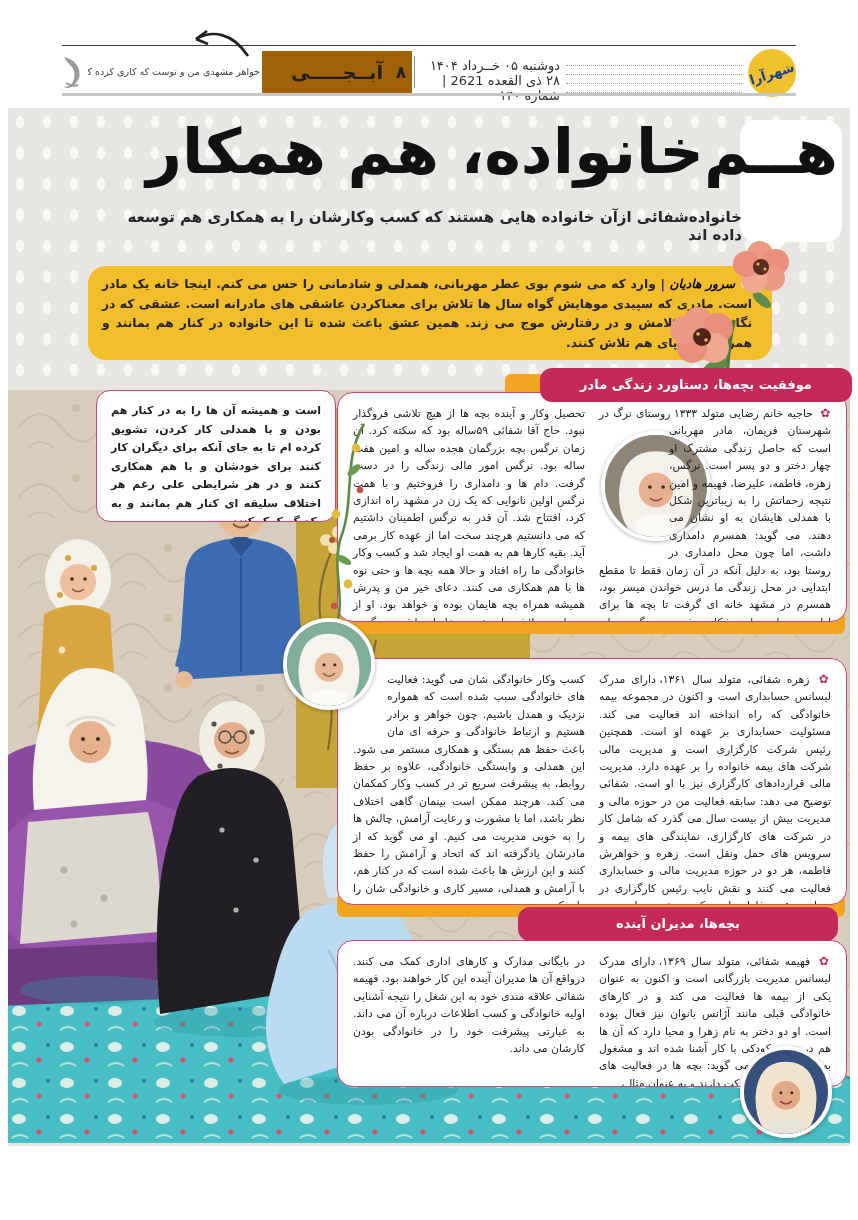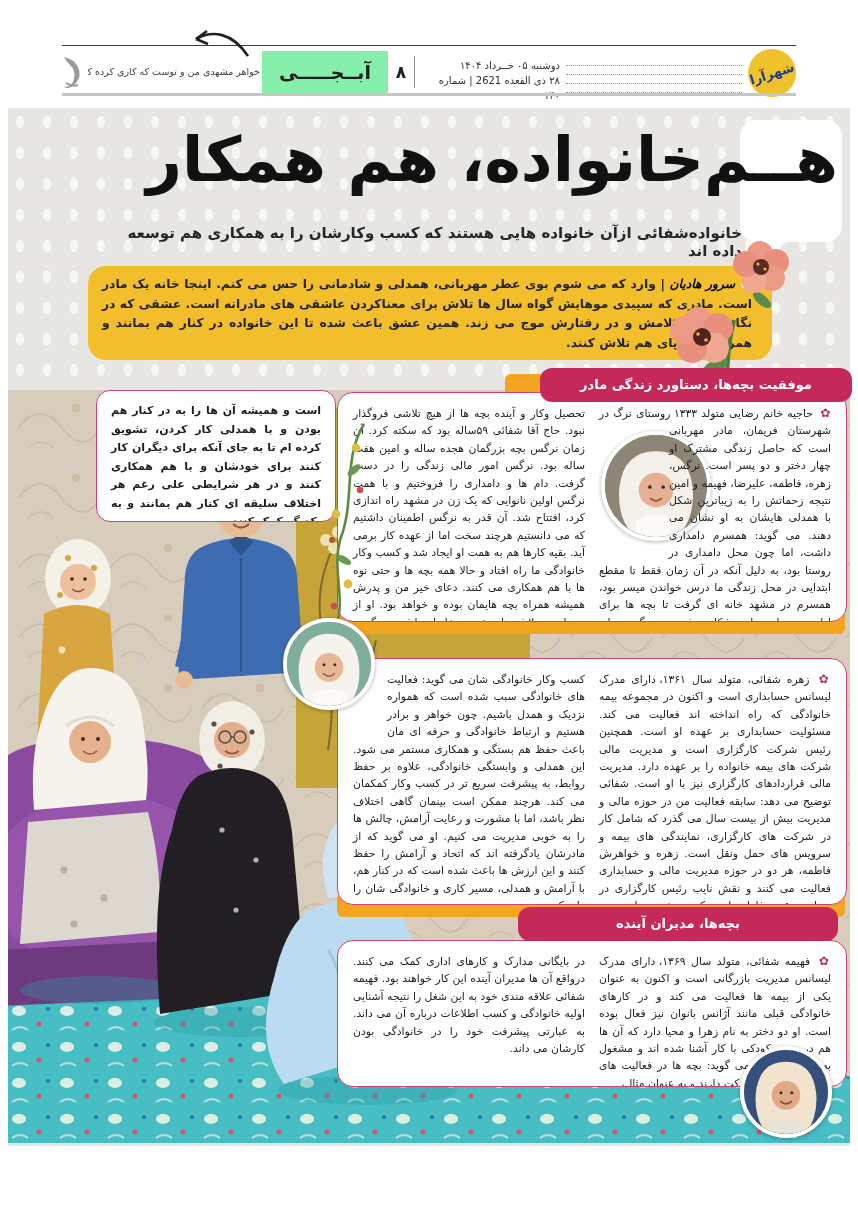--- a/index.html
+++ b/index.html
@@ -6,41 +6,41 @@
   body { background:#9a9a9a; font-family:"DejaVu Sans","Liberation Sans",sans-serif; }
   .page { position:relative; width:858px; height:1220px; background:#fff; margin:0 auto; overflow:hidden; }
   .abs { position:absolute; }
 
   
   .m-topline { left:62px; top:45px; width:734px; border-top:1.5px solid #3a3a3a; }
   .m-botline { left:62px; top:93px; width:734px; border-top:3px solid #c6c6c6; }
   .m-arrow { left:188px; top:24px; width:66px; height:38px; }
   .m-stamp { left:60px; top:53px; width:24px; height:38px; }
   .m-tagline { left:88px; top:66px; width:172px; font-size:9.5px; color:#3c3c3c; direction:rtl; text-align:center; white-space:nowrap; overflow:hidden; }
-  .m-section { left:262px; top:51px; width:126px; height:42px; background:#86efac; color:#1e1e1e; font-weight:bold; font-size:19px; text-align:center; line-height:42px; direction:rtl; }
+  .m-section { left:262px; top:51px; width:150px; height:42px; background:#a16207; color:#1e1e1e; font-weight:bold; font-size:19px; text-align:center; line-height:42px; direction:rtl; }
   .m-pagenum { left:388px; top:51px; width:26px; height:42px; font-size:17px; font-weight:bold; color:#222; text-align:center; line-height:42px; }
   .m-vline { left:414px; top:56px; height:32px; border-left:1px solid #8f8f8f; }
-  .m-dates { left:420px; top:58px; width:140px; direction:rtl; font-size:10px; color:#2e2e2e; line-height:15px; }
+  .m-dates { left:420px; top:58px; width:140px; direction:rtl; font-size:13px; color:#2e2e2e; line-height:15px; }
   .m-dots { left:566px; top:57px; width:176px; }
   .m-dots div { height:9px; border-bottom:1.5px dotted #9a9a9a; }
   .m-logo { left:748px; top:49px; width:48px; height:48px; background:#efc22d; border-radius:50%; display:flex; align-items:center; justify-content:center; }
   .m-logo span { color:#1d3f8f; font-weight:bold; font-size:13px; transform:rotate(-18deg); }
 
   
   .content-bg { left:8px; top:108px; width:842px; height:1038px; background:#e7e6e3; }
   .dots-zone { left:8px; top:108px; width:842px; height:282px;
     background-image:radial-gradient(ellipse 7px 11px at 12px 14px, #f7f7f4 58%, rgba(247,247,244,0) 60%);
     background-size:27px 31px; }
   .photo { left:8px; top:390px; width:842px; height:753px; }
 
   
   .bubble { left:740px; top:120px; width:102px; height:122px; background:#fff; border-radius:16px; }
   .bubble-tail { left:744px; top:236px; width:50px; height:36px; }
-  .headline { left:120px; top:110px; width:718px; direction:rtl; text-align:right; font-size:62px; font-weight:bold; color:#111; line-height:100px; letter-spacing:-1px; }
-  .subtitle { left:96px; top:208px; width:646px; direction:rtl; text-align:right; font-size:15px; font-weight:bold; color:#26262b;margin-top:16px; }
+  .headline { left:120px; top:102px; width:718px; direction:rtl; text-align:right; font-size:62px; font-weight:bold; color:#111; line-height:100px; letter-spacing:-1px; }
+  .subtitle { left:96px; top:208px; width:646px; direction:rtl; text-align:right; font-size:15px; font-weight:bold; color:#26262b; }
 
   
   .leadbox { left:88px; top:266px; width:684px; height:94px; background:#f2be2b; border-radius:18px; padding:9px 20px 8px 14px; direction:rtl; }
   .leadbox p { font-size:12.3px; font-weight:bold; line-height:19.5px; color:#26242e; text-align:justify; }
   .lead-dot { display:inline-block; width:11px; height:11px; background:#fff; border-radius:50%; margin-left:6px; vertical-align:-1px; }
   .lead-byline { color:#000000;font-style:italic; }
   .flowers { left:664px; top:236px; width:142px; height:180px; z-index:6; }
 
   
   .bar { background:#f4a51f; border-radius:6px; z-index:5; }

